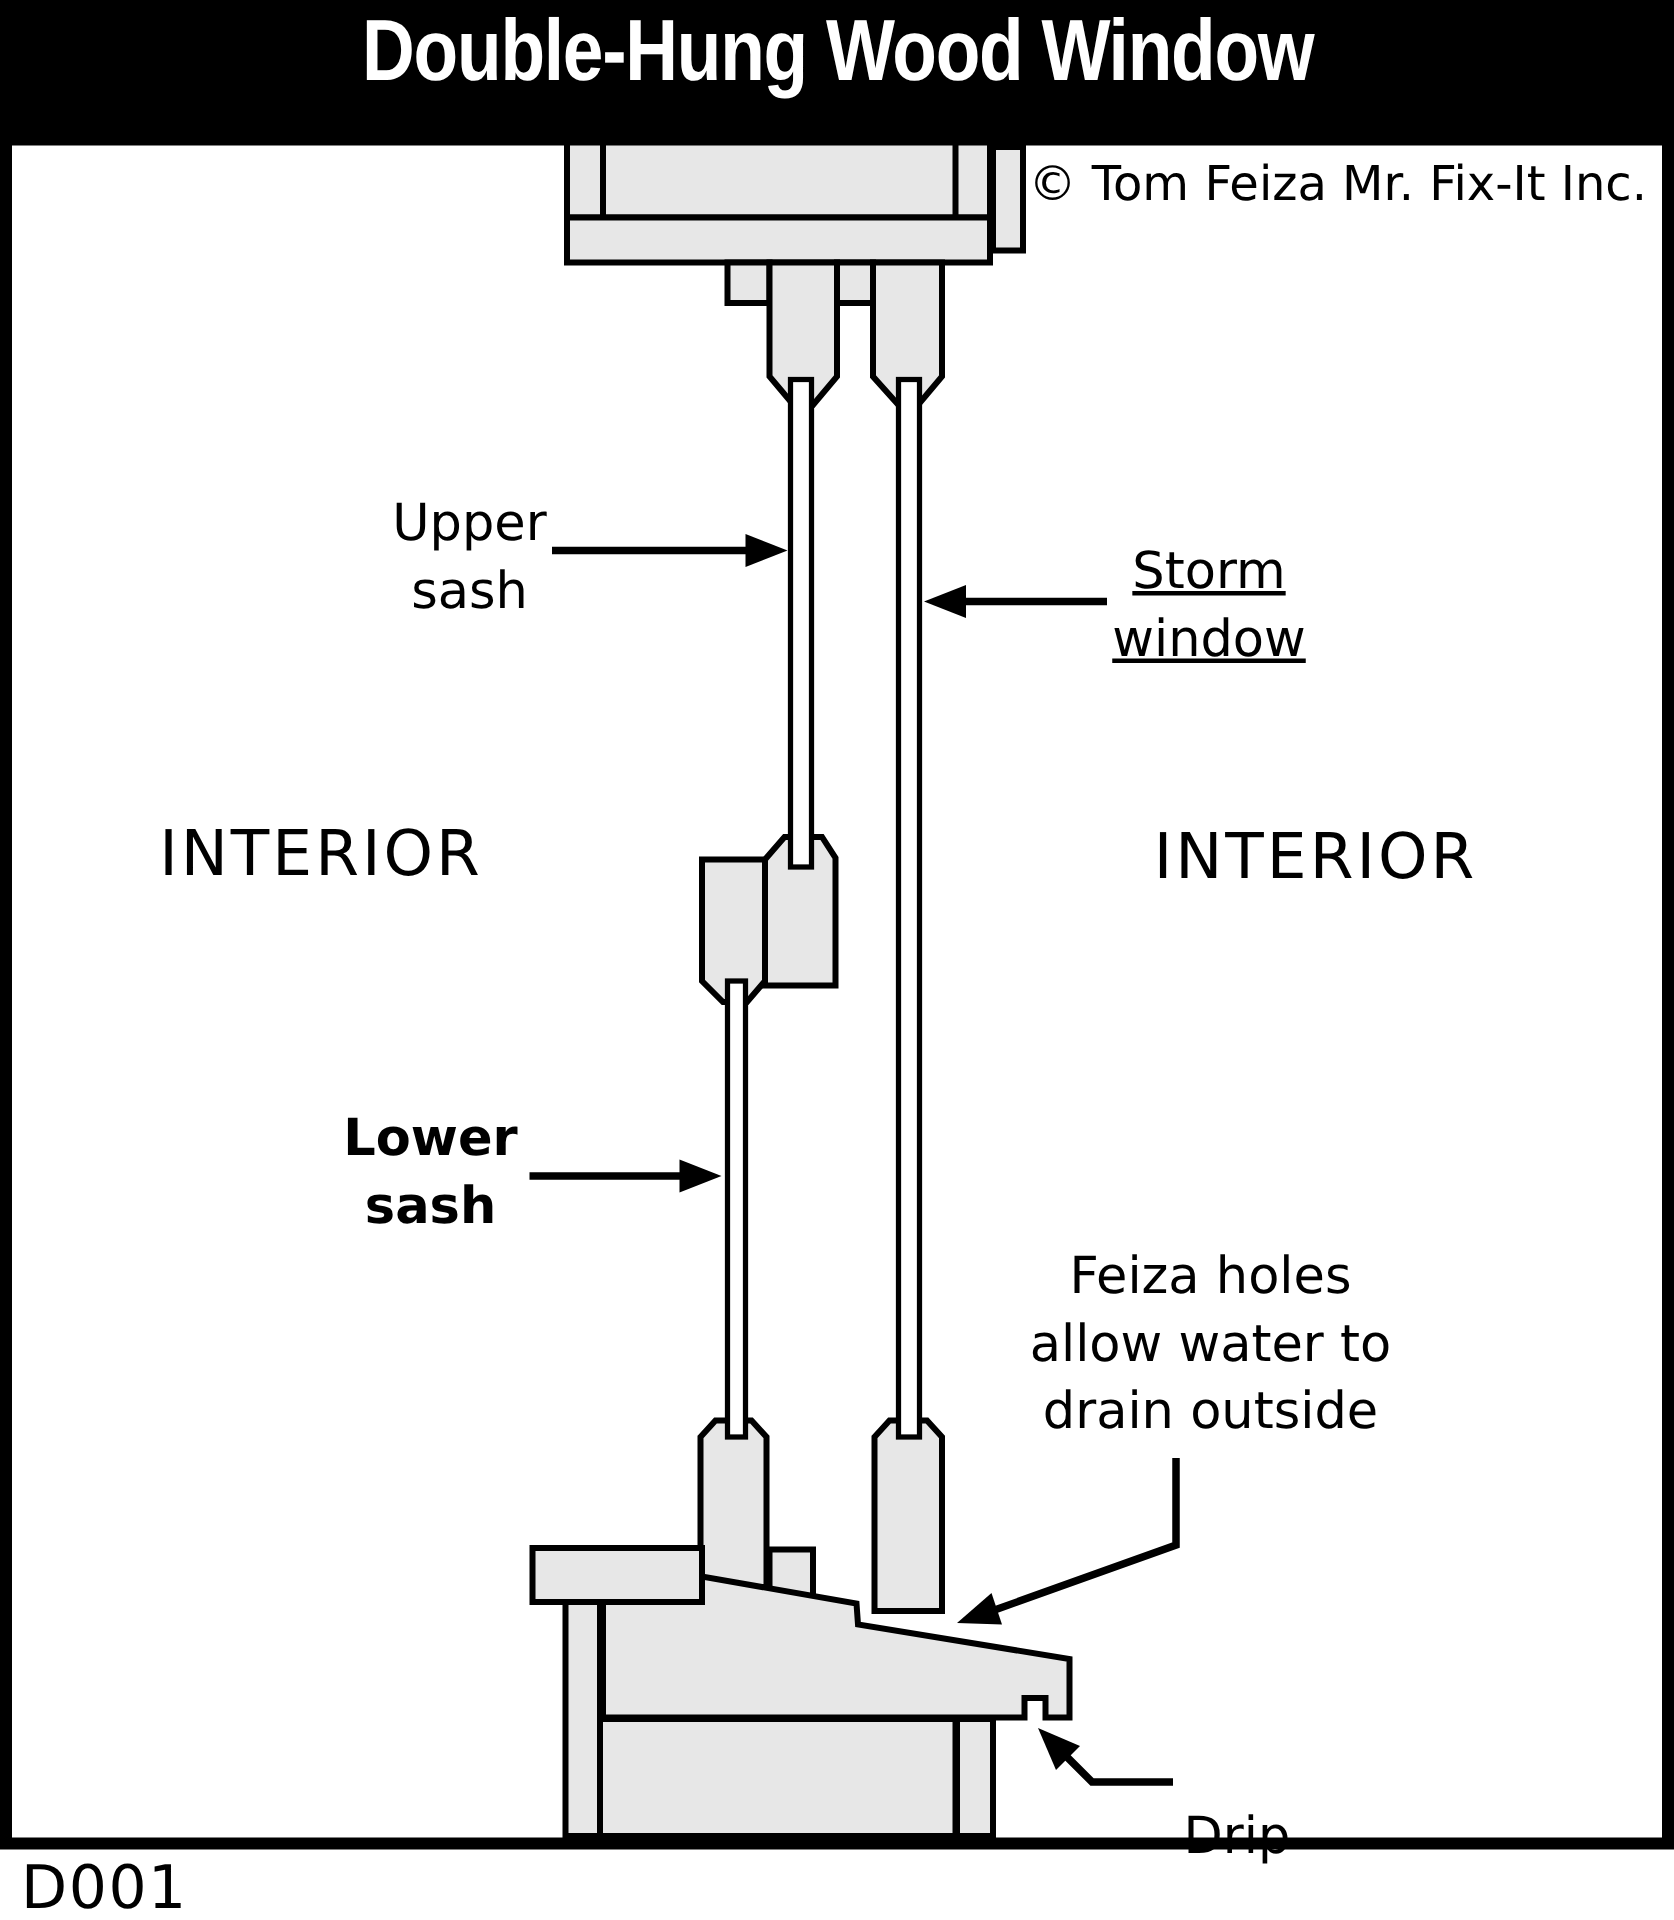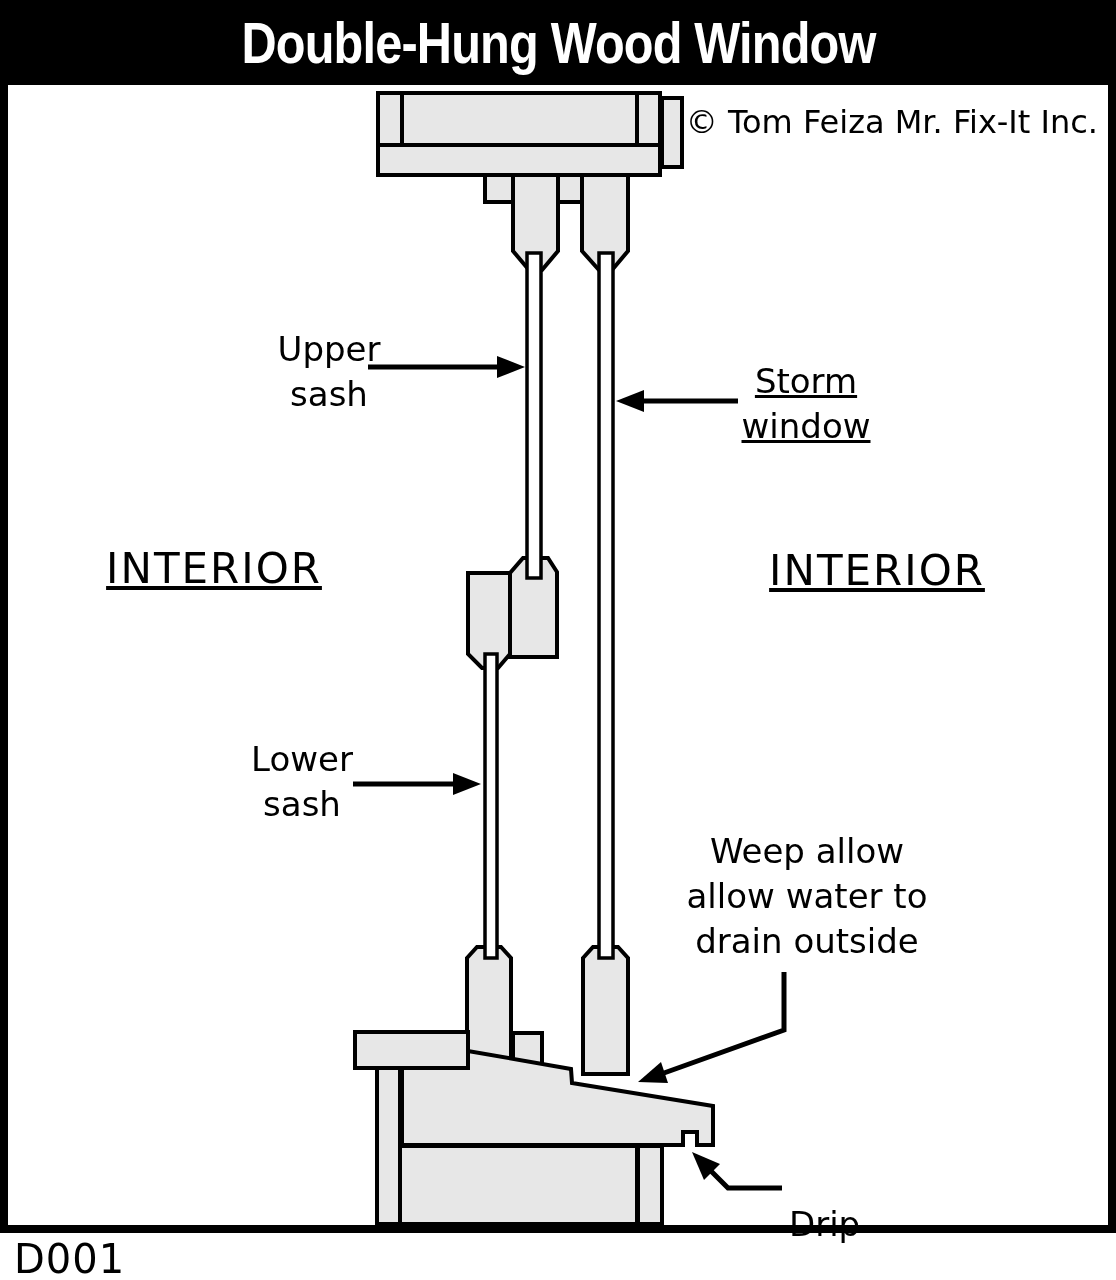--- a/index.html
+++ b/index.html
@@ -11,22 +11,22 @@
     --background:#ffffff;
   }
   html,body{margin:0;padding:0;}
   body{
     width:1116px;height:1280px;position:relative;overflow:hidden;
     background:var(--background);
     font-family:"DejaVu Sans",sans-serif;
     color:#000;
   }
   .titlebar{
-    position:absolute;left:0;top:0;width:1116px;height:85px;
-    background:var(--title-bg);display:flex;align-items:center;justify-content:center;
+    position:absolute;left:0;top:0;width:1116px;height:97px;
+    background:var(--title-bg);display:flex;justify-content:center;
   }
   .titlebar .title{
     color:var(--title-text);
     font-family:"Liberation Sans",sans-serif;
     font-weight:800;font-size:58px;letter-spacing:-1px;
     transform:scaleX(0.84);transform-origin:center;
     white-space:nowrap;
   }
   .copyright{
     position:absolute;right:18px;top:103px;
@@ -38,21 +38,21 @@
   svg .edge{stroke:var(--outline);stroke-width:4;fill:none;}
   svg .arrow-line{stroke:var(--outline);stroke-width:5;fill:none;}
   svg .arrow-head{fill:var(--outline);stroke:none;}
   svg .frame{fill:none;stroke:var(--outline);stroke-width:8;}
   .callout{
     position:absolute;font-size:34px;line-height:1.32;
     text-align:center;white-space:pre-line;transform:translateX(-50%);
   }
   .region-label{
     position:absolute;font-size:42px;letter-spacing:2px;
-    transform:translateX(-50%);white-space:nowrap;text-decoration:underline;
+    transform:translateX(-50%);white-space:nowrap;
   }
   .drip-label{position:absolute;font-size:34px;white-space:nowrap;}
   .figure-id{position:absolute;left:14px;top:1236px;font-size:40px;letter-spacing:1px;}
 </style>
 </head>
 <body>
 
 <svg class="diagram" width="1116" height="1280" viewBox="0 0 1116 1280">
 
   <g>
@@ -111,25 +111,25 @@
     <polygon class="arrow-head" points="692,1152 704,1180 720,1164"></polygon>
   </g>
 </svg>
 
 <div class="titlebar">
   <span class="title">Double-Hung Wood Window</span>
 </div>
 
 <div class="copyright">© Tom Feiza Mr. Fix-It Inc.</div>
 
-<div class="callout" style="left:313px;top:327px;margin-left:16px;">Upper
+<div class="callout" style="left:313px;top:327px;">Upper
 sash</div>
 <div class="callout" style="left:806px;top:359px;text-decoration:underline;">Storm
 window</div>
 <div class="region-label" style="left:214px;top:544px;">INTERIOR</div>
 <div class="region-label" style="left:877px;top:546px;">INTERIOR</div>
-<div class="callout" style="left:302px;top:737px;">Lower
+<div class="callout" style="left:287px;top:737px;font-weight:bold;">Lower
 sash</div>
-<div class="callout" style="left:807px;top:829px;">Weep allow
+<div class="callout" style="left:807px;top:829px;">Feiza holes
 allow water to
 drain outside</div>
 <div class="drip-label" style="left:789px;top:1204px;">Drip</div>
 <div class="figure-id">D001</div>
 
 </body></html>

